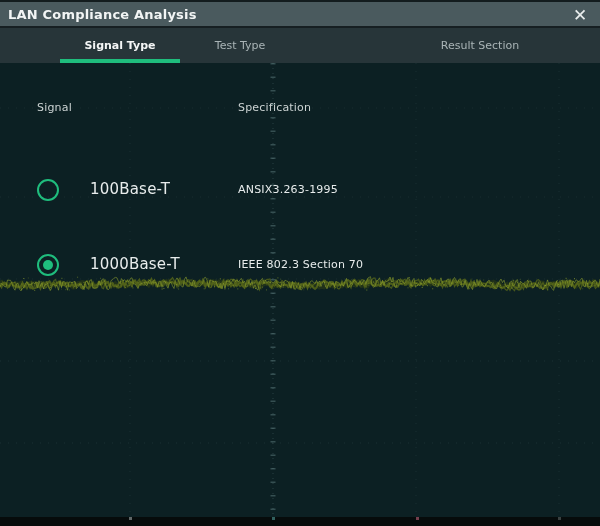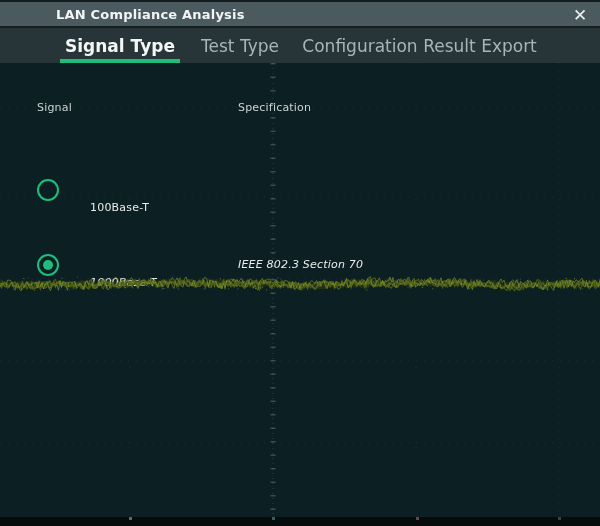--- a/index.html
+++ b/index.html
@@ -10,52 +10,52 @@
     --bottombar-bg:#060b0b;
   }
   *{margin:0;padding:0;box-sizing:border-box;}
   html,body{background:#000;}
   body{font-family:"DejaVu Sans","Liberation Sans",sans-serif;}
   .window{position:relative;width:600px;height:526px;overflow:hidden;background:var(--screen-bg);}
 
   
   .titlebar{position:absolute;top:0;left:0;width:600px;height:26px;background:var(--titlebar-bg);
     border-top:2px solid #131c1e;display:flex;align-items:center;}
-  .title{color:#f2f5f5;font-size:13px;font-weight:bold;padding-left:8px;letter-spacing:.2px;margin-left:48px;}
+  .title{color:#f2f5f5;font-size:13px;font-weight:bold;padding-left:8px;letter-spacing:.2px;}
   .close-btn{position:absolute;right:4px;top:0;width:32px;height:26px;display:flex;align-items:center;
     justify-content:center;cursor:pointer;background:transparent;border:none;}
   .close-x{color:#e9eded;font-size:17px;line-height:1;font-weight:400;}
 
   .seam{position:absolute;top:26px;left:0;width:600px;height:2px;background:#161f22;}
 
   
   .tabbar{position:absolute;top:28px;left:0;width:600px;height:35px;background:var(--tabbar-bg);}
   .tab{position:absolute;top:0;height:35px;width:120px;display:flex;align-items:center;justify-content:center;
-    color:#a9b4b6;font-size:17px;cursor:pointer;background:transparent;border:none;font-family:inherit;}
+    color:#a9b4b6;font-size:11px;cursor:pointer;background:transparent;border:none;font-family:inherit;}
   .tab.active{color:#f4f6f6;font-weight:bold;}
   .tab.active::after{content:"";position:absolute;left:0;bottom:0;width:100%;height:4px;background:var(--accent);}
   .tab.t0{left:60px}.tab.t1{left:180px}.tab.t2{left:300px}.tab.t3{left:420px}
 
   
   .screen{position:absolute;top:63px;left:0;width:492px;height:454px;background:var(--screen-bg);}
   .grid-svg,.wave-svg{position:absolute;left:0;pointer-events:none;}
   .grid-svg{top:0;}
   .wave-svg{top:205px;}
 
   .col-header{position:absolute;font-size:11px;color:#ccd3d3;letter-spacing:.2px;}
   .hdr-signal{left:37px;top:38px;}
   .hdr-spec{left:238px;top:38px;text-align:right;}
 
   .signal-row{position:absolute;left:37px;width:540px;height:28px;cursor:pointer;}
   .signal-row.r0{top:113px;}
-  .signal-row.r1{top:188px;font-style:italic;}
+  .signal-row.r1{top:188px;}
   .radio{position:absolute;left:0;top:3px;width:22px;height:22px;border:2px solid var(--accent);
     border-radius:50%;display:flex;align-items:center;justify-content:center;}
   .radio.selected::after{content:"";width:10px;height:10px;border-radius:50%;background:var(--accent);}
-  .sig-label{position:absolute;left:53px;top:25px;font-size:11px;color:#e8ecec;letter-spacing:.2px;}
+  .sig-label{position:absolute;left:53px;top:4px;font-size:15px;color:#e8ecec;letter-spacing:.2px;}
   .spec-label{position:absolute;left:201px;top:7px;font-size:11px;color:#e8ecec;letter-spacing:.2px;}
 
   
   .bottombar{position:absolute;top:517px;left:0;width:600px;height:9px;background:var(--bottombar-bg);}
   .btick{position:absolute;top:0;width:3px;height:3px;}
   .btick.b0{left:129px;background:#cfd6d6;opacity:.45;}
   .btick.b1{left:272px;background:#4d9a96;opacity:.6;}
   .btick.b2{left:416px;background:#d06a85;opacity:.55;}
   .btick.b3{left:558px;background:#9aa4a4;opacity:.35;}
 </style>
@@ -68,22 +68,21 @@
     <span class="title">LAN Compliance Analysis</span>
     <button class="close-btn">
       <span class="close-x">✕</span>
     </button>
   </div>
   <div class="seam"></div>
 
   <nav class="tabbar">
     <button class="tab t0 active">Signal Type</button>
     <button class="tab t1">Test Type</button>
-    <button class="tab t2">Configuration</button>
-    <button class="tab t3">Result Export</button>
+    <button class="tab t3">Result Section</button>
   </nav>
 
   <div class="screen">
 
     <svg class="grid-svg" width="600" height="454">
       <line x1="130" y1="0" x2="130" y2="454" stroke="rgba(150,190,190,0.10)" stroke-width="1" stroke-dasharray="1 7"></line>
       <line x1="416" y1="0" x2="416" y2="454" stroke="rgba(150,190,190,0.10)" stroke-width="1" stroke-dasharray="1 7"></line>
       <line x1="559" y1="0" x2="559" y2="454" stroke="rgba(150,190,190,0.10)" stroke-width="1" stroke-dasharray="1 7"></line>
       <line x1="0" y1="45" x2="600" y2="45" stroke="rgba(150,190,190,0.09)" stroke-width="1" stroke-dasharray="1 7"></line>
       <line x1="0" y1="134" x2="600" y2="134" stroke="rgba(150,190,190,0.09)" stroke-width="1" stroke-dasharray="1 7"></line>
@@ -93,20 +92,21 @@
       <line x1="273" y1="0" x2="273" y2="454" stroke="rgba(160,200,200,0.20)" stroke-width="1" stroke-dasharray="1 4"></line>
       <line x1="273" y1="0" x2="273" y2="454" stroke="rgba(160,200,200,0.28)" stroke-width="5" stroke-dasharray="1.5 12"></line>
     </svg>
 
     <span class="col-header hdr-signal">Signal</span>
     <span class="col-header hdr-spec">Specification</span>
 
     <div class="signal-row r0">
       <span class="radio"></span>
       <span class="sig-label">100Base-T</span>
+      <span class="spec-label">ANSIX3.263-1995</span>
     </div>
 
     <div class="signal-row r1">
       <span class="radio selected"></span>
       <span class="sig-label">1000Base-T</span>
       <span class="spec-label">IEEE 802.3 Section 70</span>
     </div>
 
     <svg class="wave-svg" width="600" height="34">
         <polyline points="0.0,14.9 1.5,14.3 3.0,16.2 4.5,16.7 6.0,16.2 7.5,15.8 9.0,16.1 10.5,16.4 12.0,16.5 13.5,16.6 15.0,17.1 16.5,15.8 18.0,16.0 19.5,15.9 21.0,15.1 22.5,16.9 24.0,17.1 25.5,18.5 27.0,18.2 28.5,16.1 30.0,15.4 31.5,15.0 33.0,15.7 34.5,15.5 36.0,15.9 37.5,17.2 39.0,18.0 40.5,16.4 42.0,15.4 43.5,16.8 45.0,15.8 46.5,17.3 48.0,16.1 49.5,17.7 51.0,15.8 52.5,16.6 54.0,16.7 55.5,16.5 57.0,16.0 58.5,14.8 60.0,14.6 61.5,14.9 63.0,15.3 64.5,16.4 66.0,16.0 67.5,16.8 69.0,16.7 70.5,16.8 72.0,18.2 73.5,19.4 75.0,19.0 76.5,16.5 78.0,15.5 79.5,15.3 81.0,14.7 82.5,14.4 84.0,14.7 85.5,15.0 87.0,14.9 88.5,14.5 90.0,14.3 91.5,16.2 93.0,16.6 94.5,16.7 96.0,17.0 97.5,17.1 99.0,15.2 100.5,14.6 102.0,14.6 103.5,16.6 105.0,15.5 106.5,15.1 108.0,15.7 109.5,16.3 111.0,16.6 112.5,17.3 114.0,18.0 115.5,15.8 117.0,17.2 118.5,17.2 120.0,15.9 121.5,15.5 123.0,16.6 124.5,17.4 126.0,18.3 127.5,17.6 129.0,17.0 130.5,16.3 132.0,15.4 133.5,13.7 135.0,14.0 136.5,15.1 138.0,16.7 139.5,15.5 141.0,15.8 142.5,14.4 144.0,13.6 145.5,14.3 147.0,15.8 148.5,17.0 150.0,14.5 151.5,13.1 153.0,13.9 154.5,15.0 156.0,15.1 157.5,15.7 159.0,14.9 160.5,15.6 162.0,15.1 163.5,14.7 165.0,15.4 166.5,13.7 168.0,15.0 169.5,13.3 171.0,12.6 172.5,13.3 174.0,14.7 175.5,15.1 177.0,15.3 178.5,13.8 180.0,15.0 181.5,14.8 183.0,15.8 184.5,14.5 186.0,14.3 187.5,14.3 189.0,15.9 190.5,14.1 192.0,13.4 193.5,13.9 195.0,15.1 196.5,16.5 198.0,15.5 199.5,16.5 201.0,15.4 202.5,14.8 204.0,16.4 205.5,17.0 207.0,15.7 208.5,14.0 210.0,14.6 211.5,13.6 213.0,13.6 214.5,15.2 216.0,15.9 217.5,15.7 219.0,14.2 220.5,15.1 222.0,14.7 223.5,13.4 225.0,15.6 226.5,14.2 228.0,15.9 229.5,15.2 231.0,16.8 232.5,15.0 234.0,14.5 235.5,14.2 237.0,15.6 238.5,15.3 240.0,16.9 241.5,15.9 243.0,17.3 244.5,18.1 246.0,16.4 247.5,15.1 249.0,16.7 250.5,17.7 252.0,17.9 253.5,17.8 255.0,17.3 256.5,17.6 258.0,15.7 259.5,17.5 261.0,18.7 262.5,16.7 264.0,16.1 265.5,14.7 267.0,15.7 268.5,14.7 270.0,16.3 271.5,16.4 273.0,18.5 274.5,17.4 276.0,17.4 277.5,15.6 279.0,17.7 280.5,16.3 282.0,16.5 283.5,16.3 285.0,17.3 286.5,15.7 288.0,15.6 289.5,15.2 291.0,15.5 292.5,16.8 294.0,18.6 295.5,17.7 297.0,16.5 298.5,16.2 300.0,17.8 301.5,17.5 303.0,18.6 304.5,17.0 306.0,16.7 307.5,17.6 309.0,16.6 310.5,16.9 312.0,17.1 313.5,18.2 315.0,17.2 316.5,16.6 318.0,17.8 319.5,19.1 321.0,18.6 322.5,18.7 324.0,19.0 325.5,17.0 327.0,16.3 328.5,17.7 330.0,17.1 331.5,16.3 333.0,18.0 334.5,17.7 336.0,17.8 337.5,15.5 339.0,16.2 340.5,16.8 342.0,17.9 343.5,16.8 345.0,16.0 346.5,17.6 348.0,15.9 349.5,16.8 351.0,16.9 352.5,16.1 354.0,15.9 355.5,17.0 357.0,14.8 358.5,13.8 360.0,16.0 361.5,17.6 363.0,17.1 364.5,17.9 366.0,16.5 367.5,17.7 369.0,15.5 370.5,14.8 372.0,13.6 373.5,14.3 375.0,14.9 376.5,14.7 378.0,16.6 379.5,15.6 381.0,16.4 382.5,16.5 384.0,15.0 385.5,14.5 387.0,13.3 388.5,12.6 390.0,11.9 391.5,13.5 393.0,14.5 394.5,14.4 396.0,13.9 397.5,13.5 399.0,13.3 400.5,14.4 402.0,13.3 403.5,15.1 405.0,15.5 406.5,15.2 408.0,13.4 409.5,13.8 411.0,14.7 412.5,16.2 414.0,14.9 415.5,16.6 417.0,15.6 418.5,15.2 420.0,13.8 421.5,14.3 423.0,15.9 424.5,15.3 426.0,14.2 427.5,14.9 429.0,14.9 430.5,16.1 432.0,14.7 433.5,15.3 435.0,14.7 436.5,13.7 438.0,14.5 439.5,15.9 441.0,14.7 442.5,16.8 444.0,16.9 445.5,14.9 447.0,15.6 448.5,16.6 450.0,15.8 451.5,14.4 453.0,13.3 454.5,14.3 456.0,14.0 457.5,15.9 459.0,14.2 460.5,14.7 462.0,13.6 463.5,14.5 465.0,15.1 466.5,15.0 468.0,16.8 469.5,17.9 471.0,18.1 472.5,18.6 474.0,17.5 475.5,16.5 477.0,16.6 478.5,15.4 480.0,14.7 481.5,16.7 483.0,16.3 484.5,16.1 486.0,17.6 487.5,16.4 489.0,16.0 490.5,14.6 492.0,14.9 493.5,14.1 495.0,15.0 496.5,17.6 498.0,16.9 499.5,15.6 501.0,17.9 502.5,18.3 504.0,18.4 505.5,17.5 507.0,16.4 508.5,18.3 510.0,18.3 511.5,16.2 513.0,15.5 514.5,14.6 516.0,16.5 517.5,17.9 519.0,17.8 520.5,16.6 522.0,17.7 523.5,17.4 525.0,17.2 526.5,17.1 528.0,16.6 529.5,15.7 531.0,16.5 532.5,18.1 534.0,16.4 535.5,16.2 537.0,16.9 538.5,15.3 540.0,15.6 541.5,14.7 543.0,14.8 544.5,17.4 546.0,18.8 547.5,17.3 549.0,16.8 550.5,16.7 552.0,15.8 553.5,15.2 555.0,15.3 556.5,15.3 558.0,16.6 559.5,15.7 561.0,16.4 562.5,15.9 564.0,16.6 565.5,16.4 567.0,17.7 568.5,15.4 570.0,16.0 571.5,16.7 573.0,15.0 574.5,17.0 576.0,18.3 577.5,16.8 579.0,15.0 580.5,15.7 582.0,15.2 583.5,16.0 585.0,16.9 586.5,17.0 588.0,17.7 589.5,16.2 591.0,15.4 592.5,15.3 594.0,13.7 595.5,15.2 597.0,16.6 598.5,17.3 600.0,15.1" fill="none" stroke="#39470f" stroke-width="4.5" opacity="0.45"></polyline>

